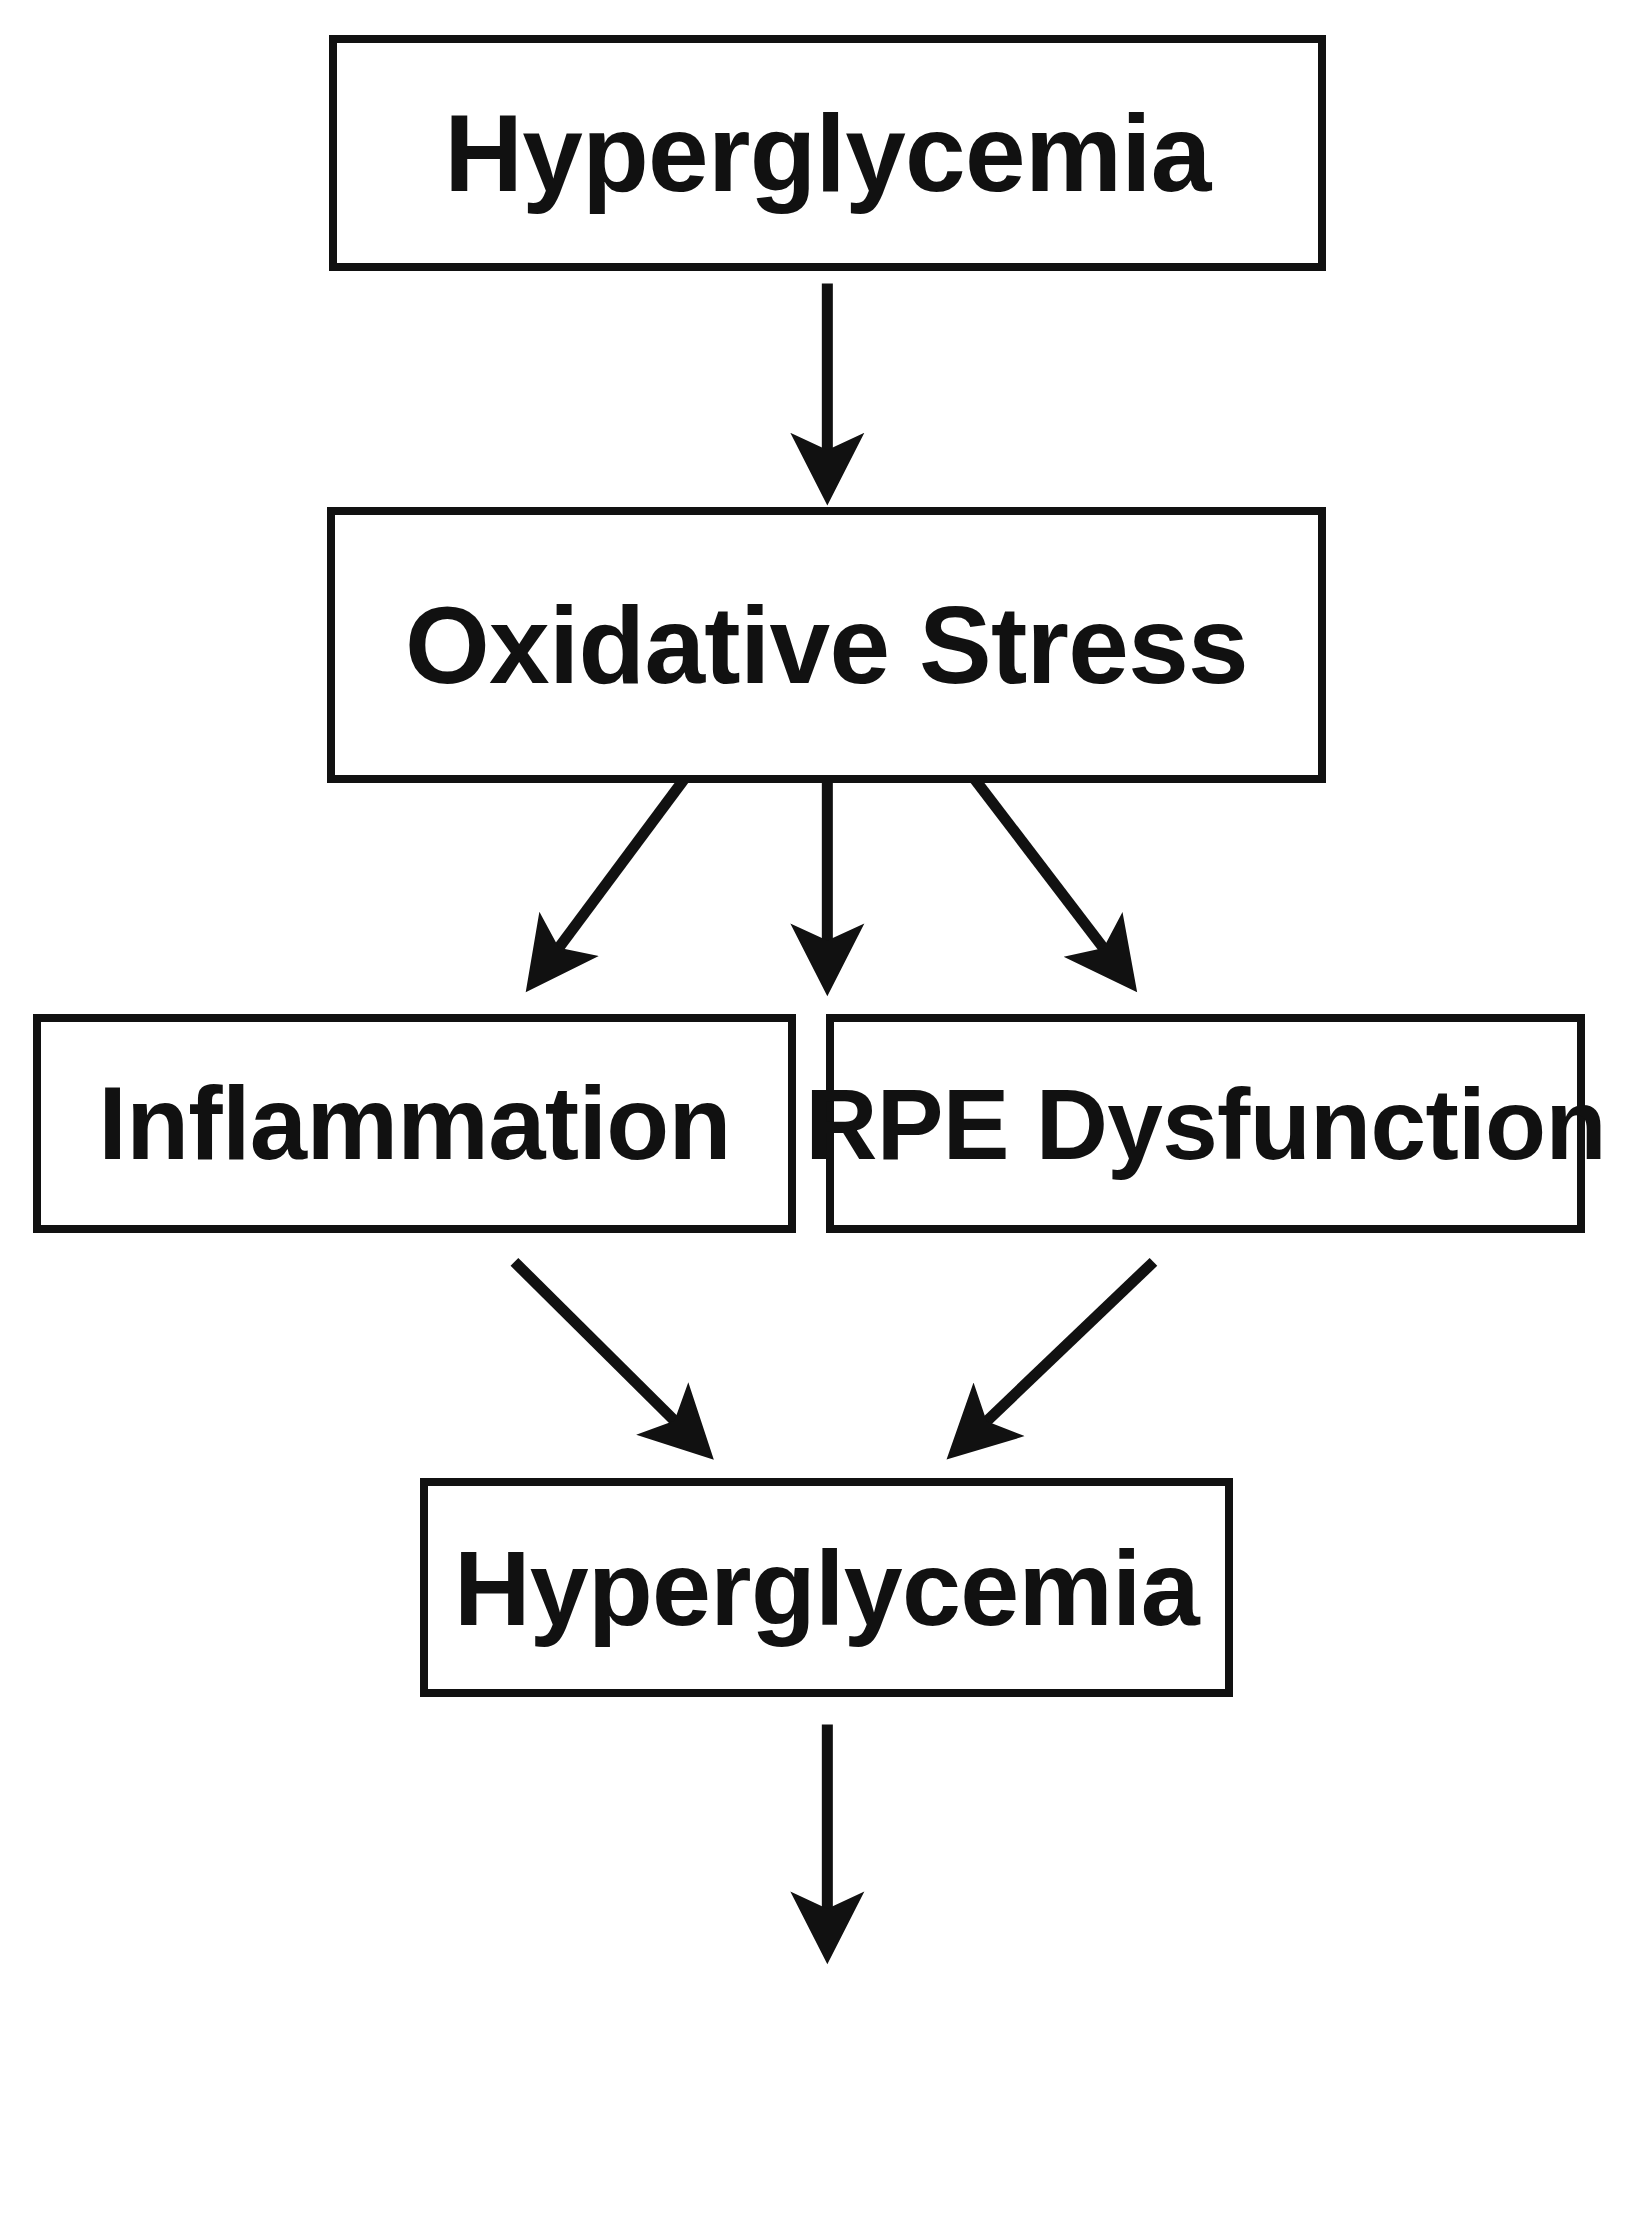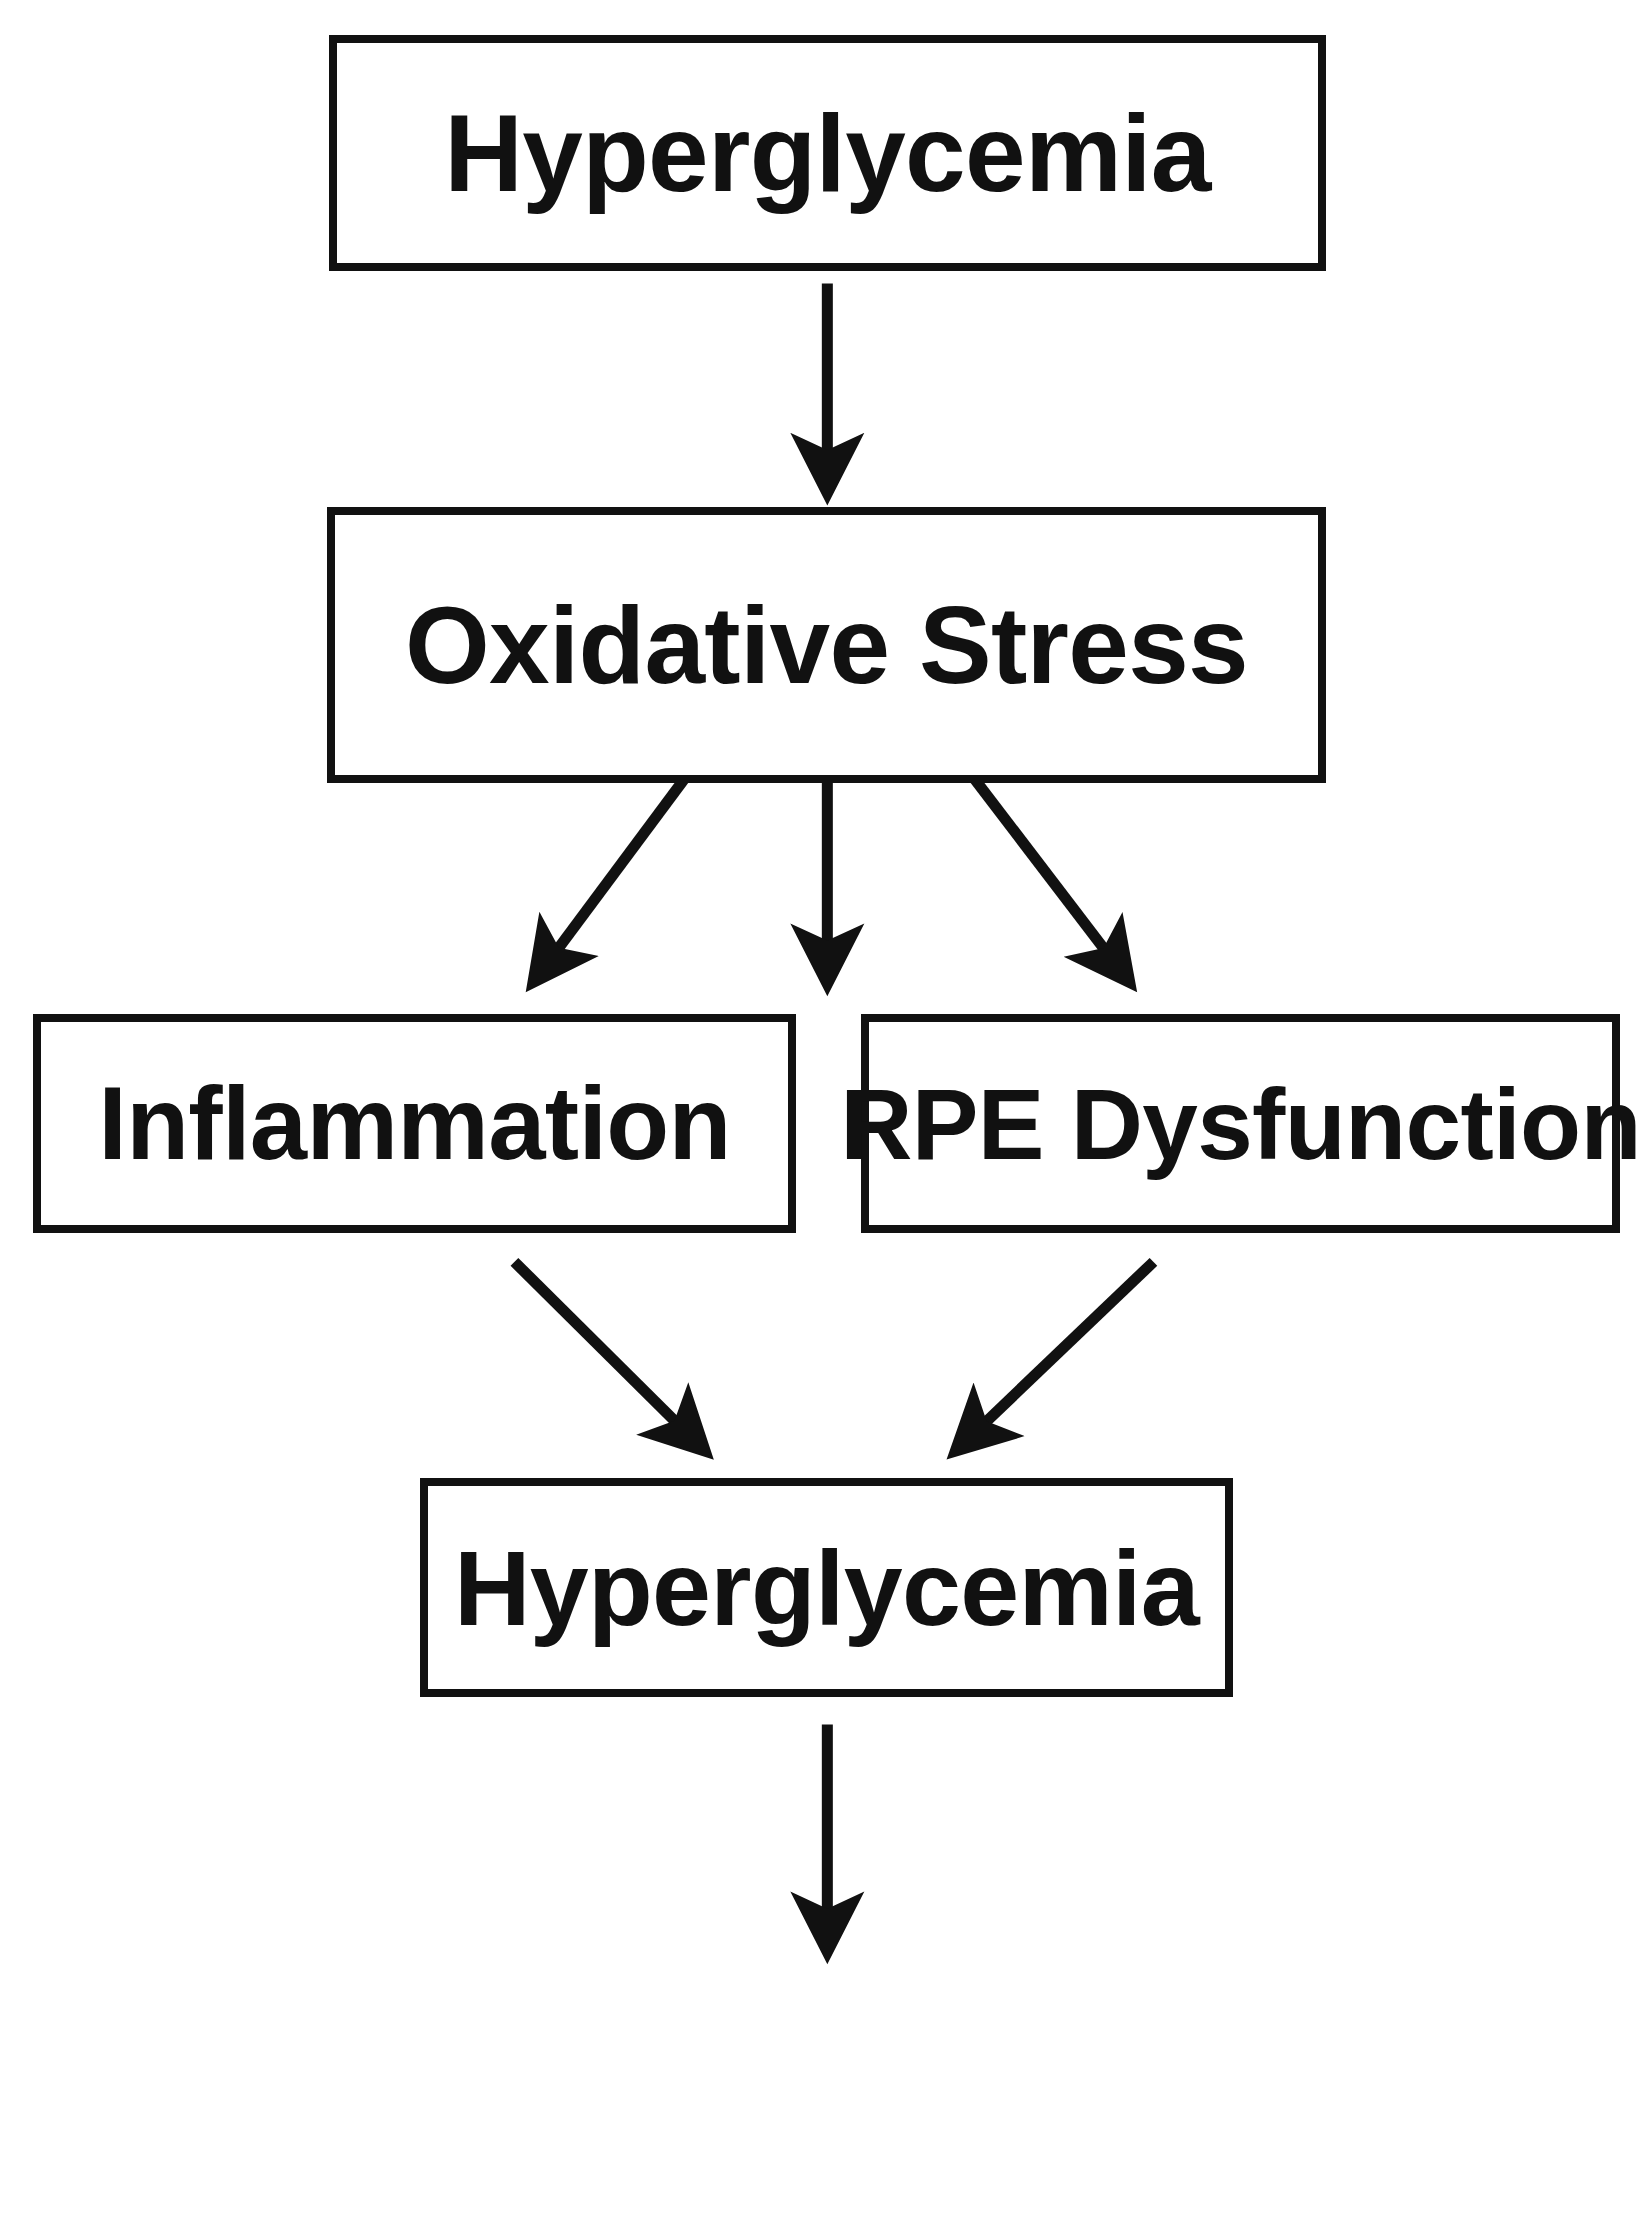--- a/index.html
+++ b/index.html
@@ -41,21 +41,21 @@
     font-weight: bold;
     color: #111111;
     line-height: 1.0;
     white-space: nowrap;
     letter-spacing: -0.7px;
   }
   
   #node-hyperglycemia   { left: 329px;  top: 35px;   width: 997px; height: 236px; align-items: center; }
   #node-oxidative-stress{ left: 327px;  top: 507px;  width: 999px; height: 276px; }
   #node-inflammation    { left: 33px;   top: 1014px; width: 763px; height: 219px; }
-  #node-rpe-dysfunction { left: 861px; top: 1014px; width: 759px; height: 219px; text-align: right; }
+  #node-rpe-dysfunction { left: 826px; top: 1014px; width: 759px; height: 219px; text-align: right; }
   #node-angiogenesis    { left: 420px;  top: 1478px; width: 813px; height: 219px; }
   #node-retinal-damage  { left: 329px;  top: 1966px; width: 997px; height: 222px; }
 
   #node-hyperglycemia   .node-label { font-size: 109px; }
   #node-oxidative-stress .node-label { font-size: 109px; }
   #node-inflammation    .node-label { font-size: 103px; }
   #node-rpe-dysfunction .node-label { font-size: 100px; }
   #node-angiogenesis    .node-label { font-size: 106px; }
   #node-retinal-damage  .node-label { font-size: 109px; }
 </style>

